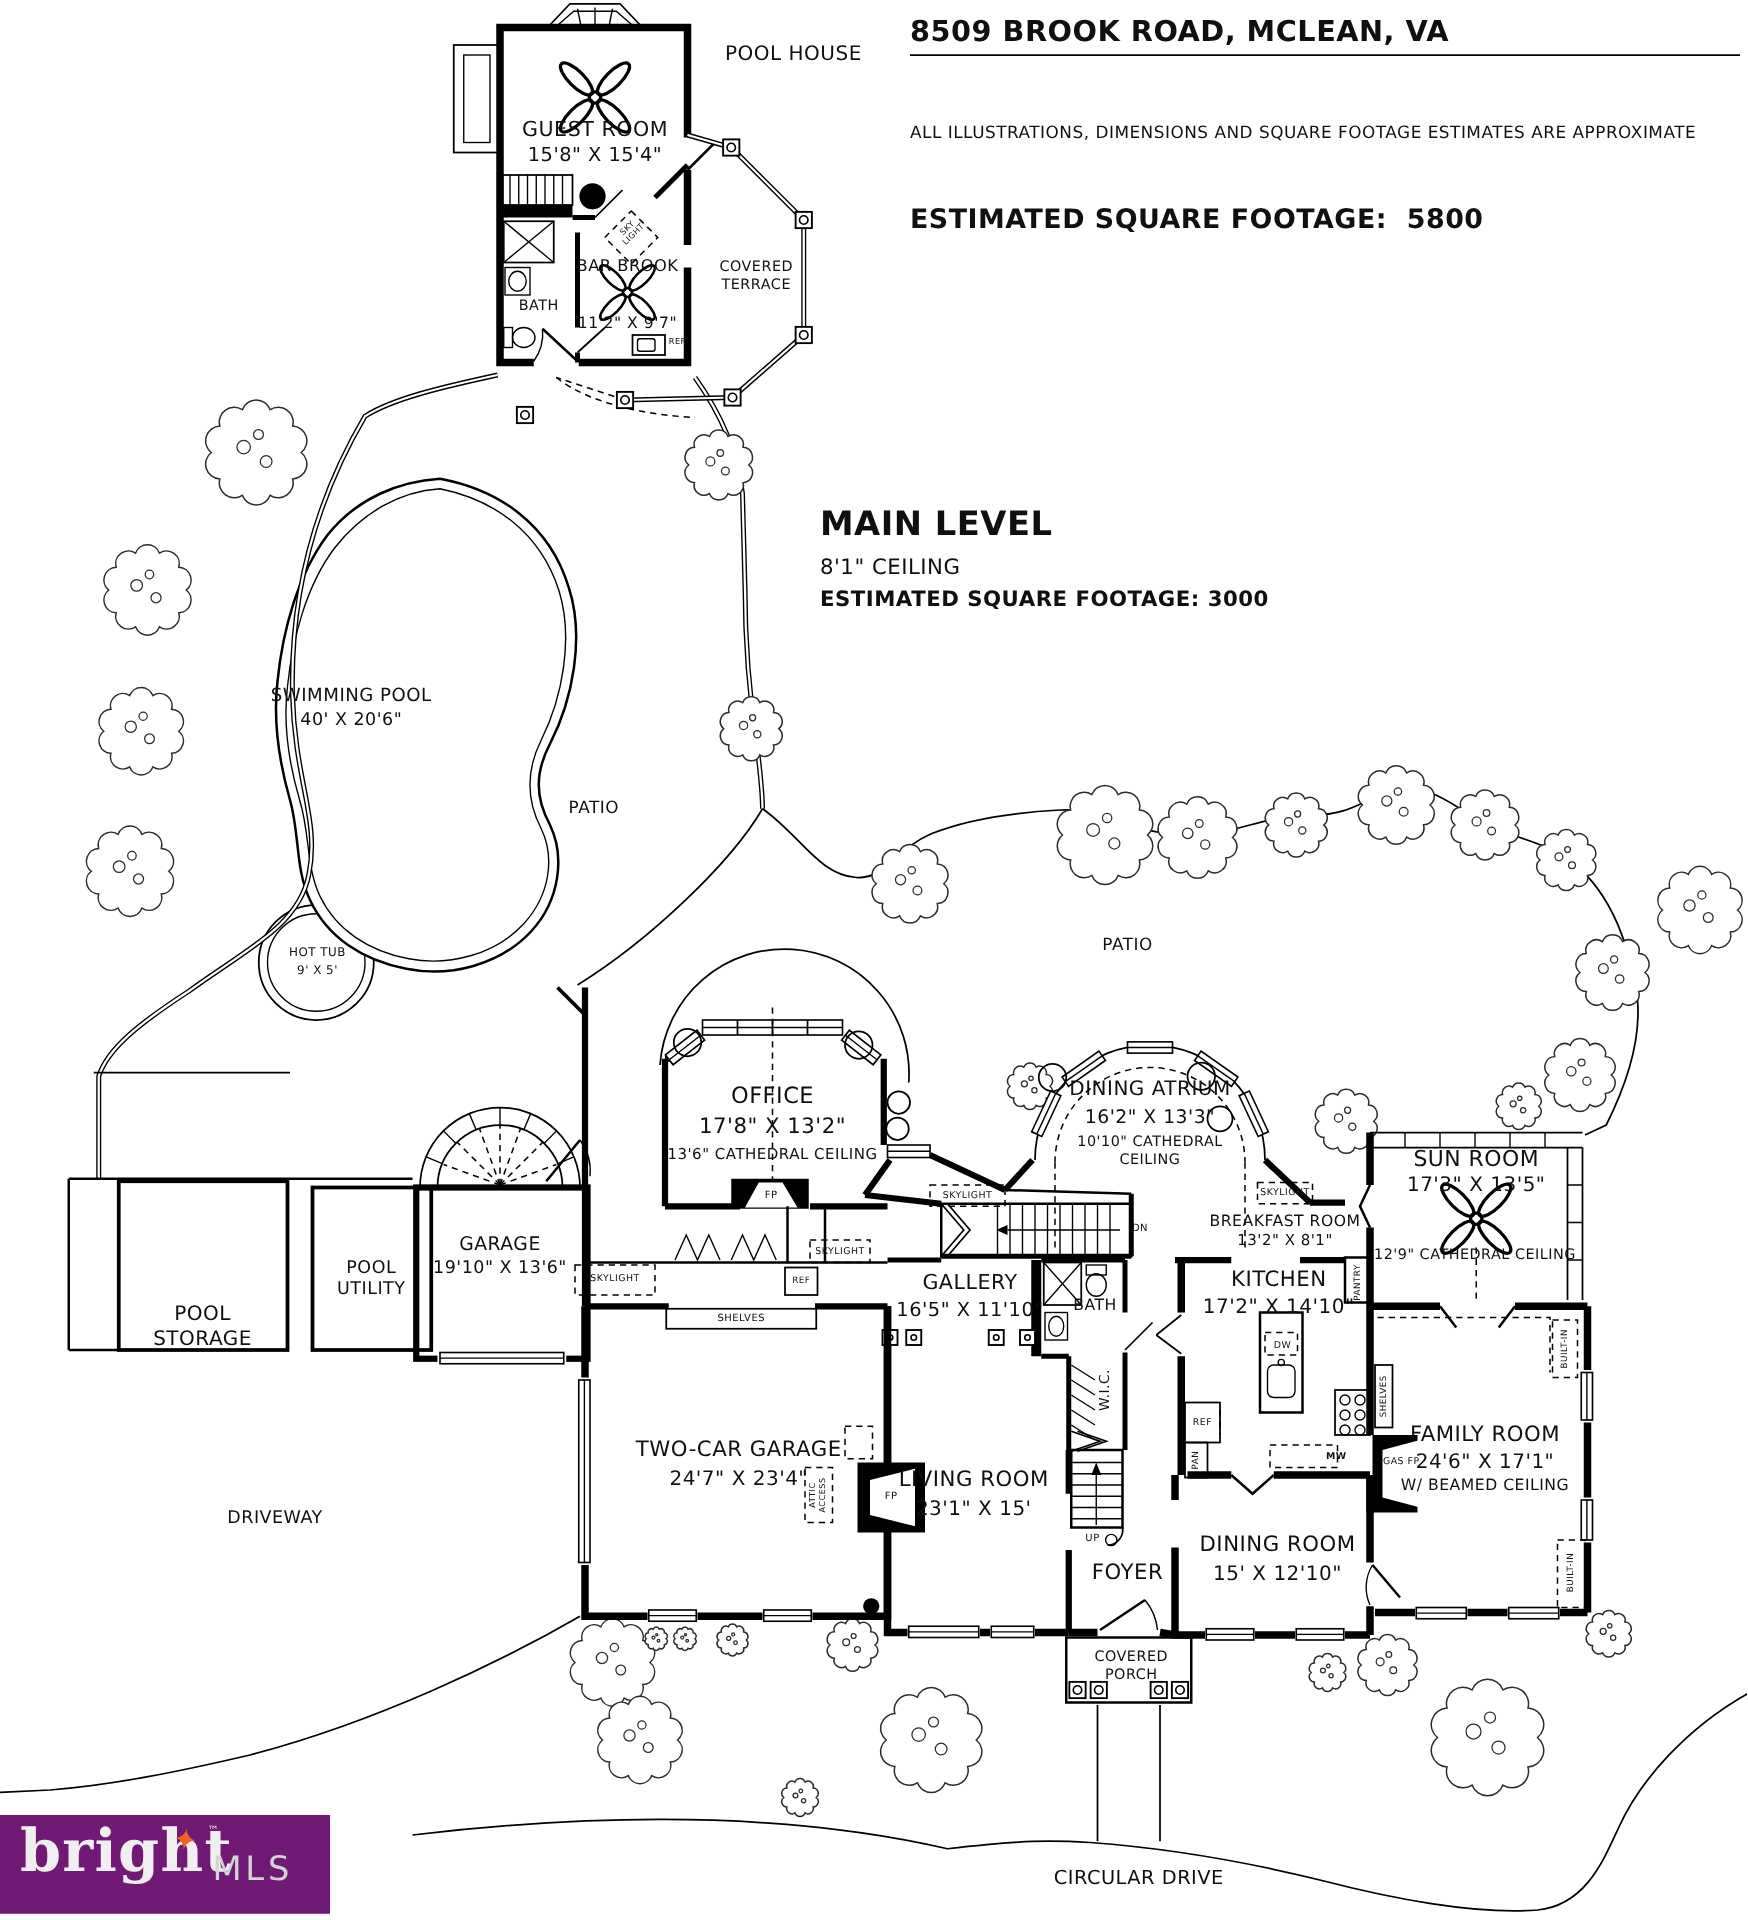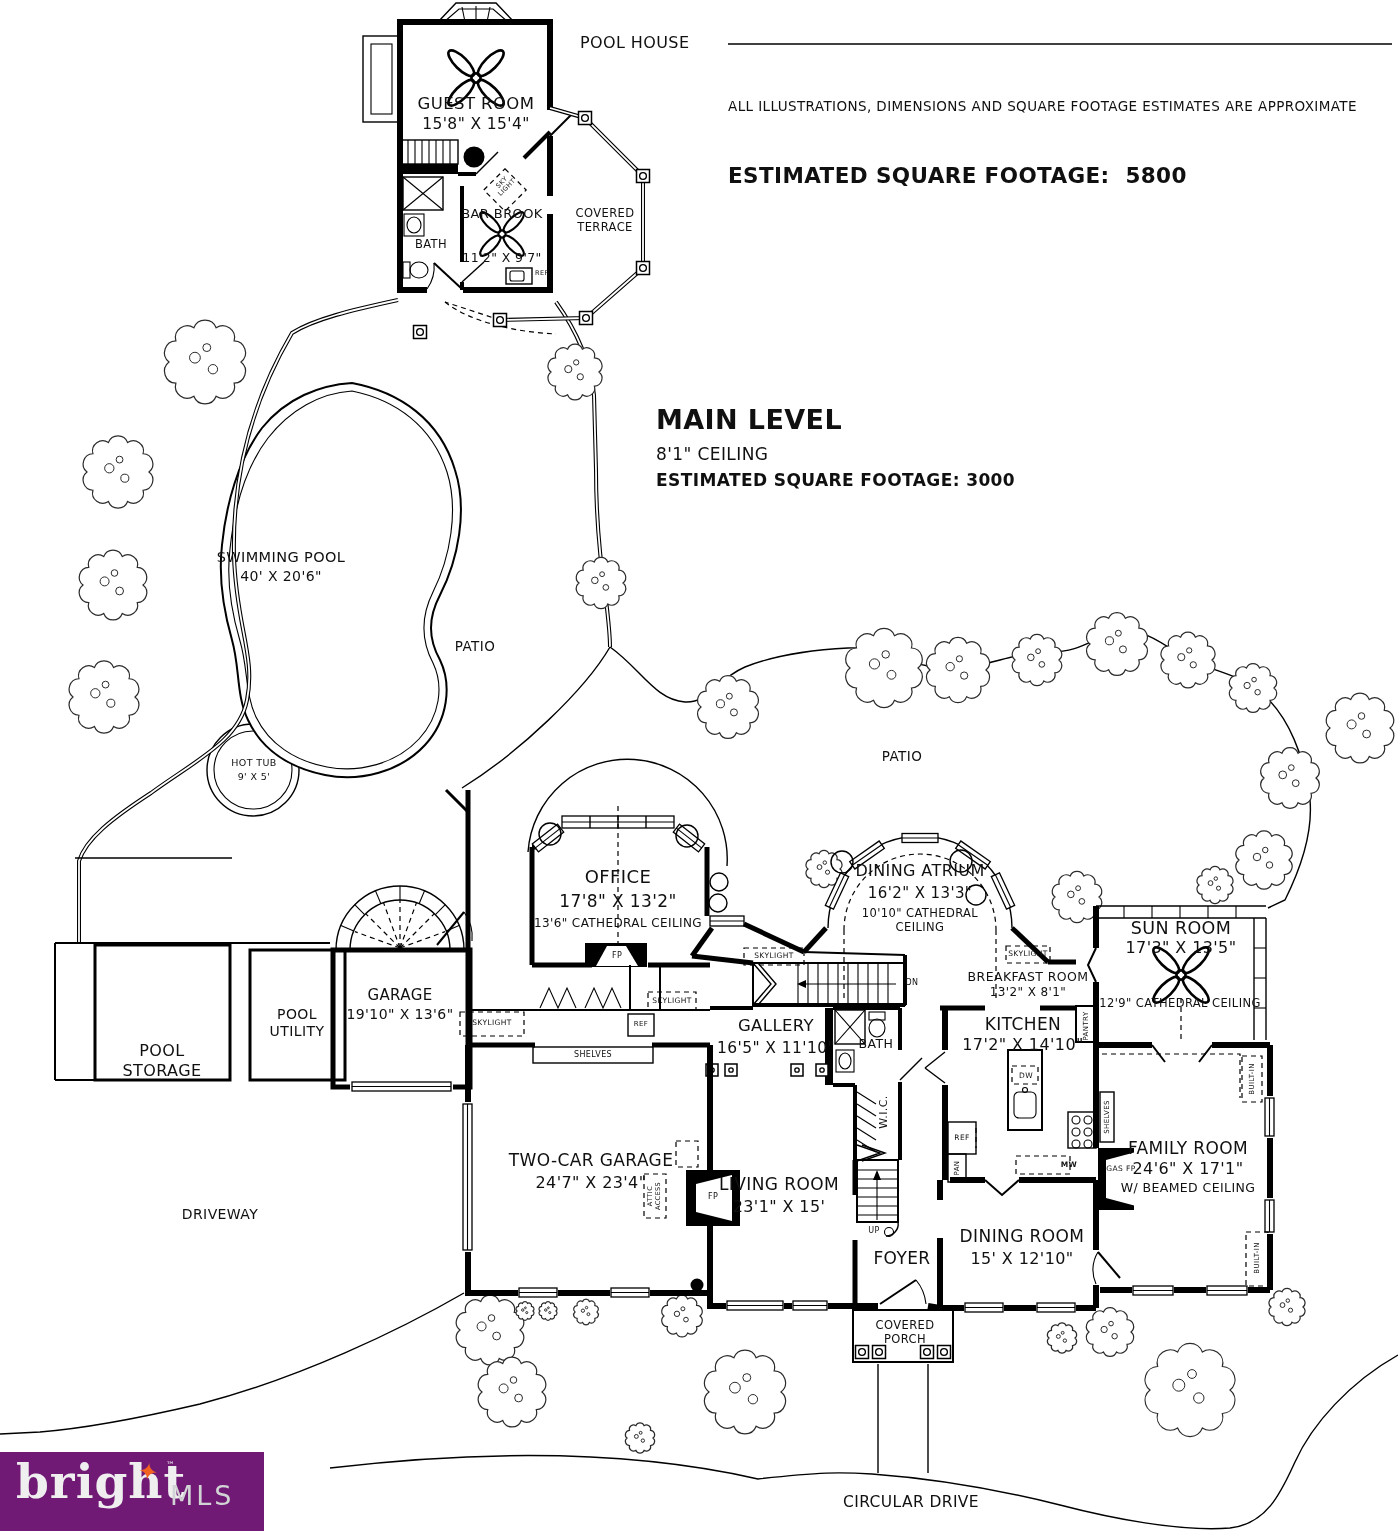--- a/index.html
+++ b/index.html
@@ -482,20 +482,21 @@
         <line class="th" x1="1037" y1="1307.5" x2="1075" y2="1307.5"></line>
 
     <rect class="n" x="853" y="1310" width="100" height="52"></rect>
     <use href="#postSym" transform="translate(862,1352)"></use>
     <use href="#postSym" transform="translate(879,1352)"></use>
     <use href="#postSym" transform="translate(927,1352)"></use>
     <use href="#postSym" transform="translate(944,1352)"></use>
   </g>
 </svg>
 
+<div class="lbl left b" style="left:728px;top:12px;font-size:23px;">8509 BROOK ROAD, MCLEAN, VA</div>
 <div class="lbl left" style="left:728px;top:98px;font-size:13.5px;">ALL ILLUSTRATIONS, DIMENSIONS AND SQUARE FOOTAGE ESTIMATES ARE APPROXIMATE</div>
 <div class="lbl left b pre" style="left:728px;top:163px;font-size:21.5px;">ESTIMATED SQUARE FOOTAGE:  5800</div>
 
 <div class="lbl left b" style="left:656px;top:404px;font-size:27px;">MAIN LEVEL</div>
 <div class="lbl left" style="left:656px;top:444px;font-size:17px;">8'1" CEILING</div>
 <div class="lbl left" style="left:656px;top:470px;font-size:17px;font-weight:bold;">ESTIMATED SQUARE FOOTAGE: 3000</div>
 
 <div class="lbl left" style="left:580px;top:33px;font-size:16px;">POOL HOUSE</div>
 <div class="lbl" style="left:476px;top:94px;font-size:16.5px;">GUEST ROOM</div>
 <div class="lbl" style="left:476px;top:115px;font-size:15.5px;">15'8" X 15'4"</div>

